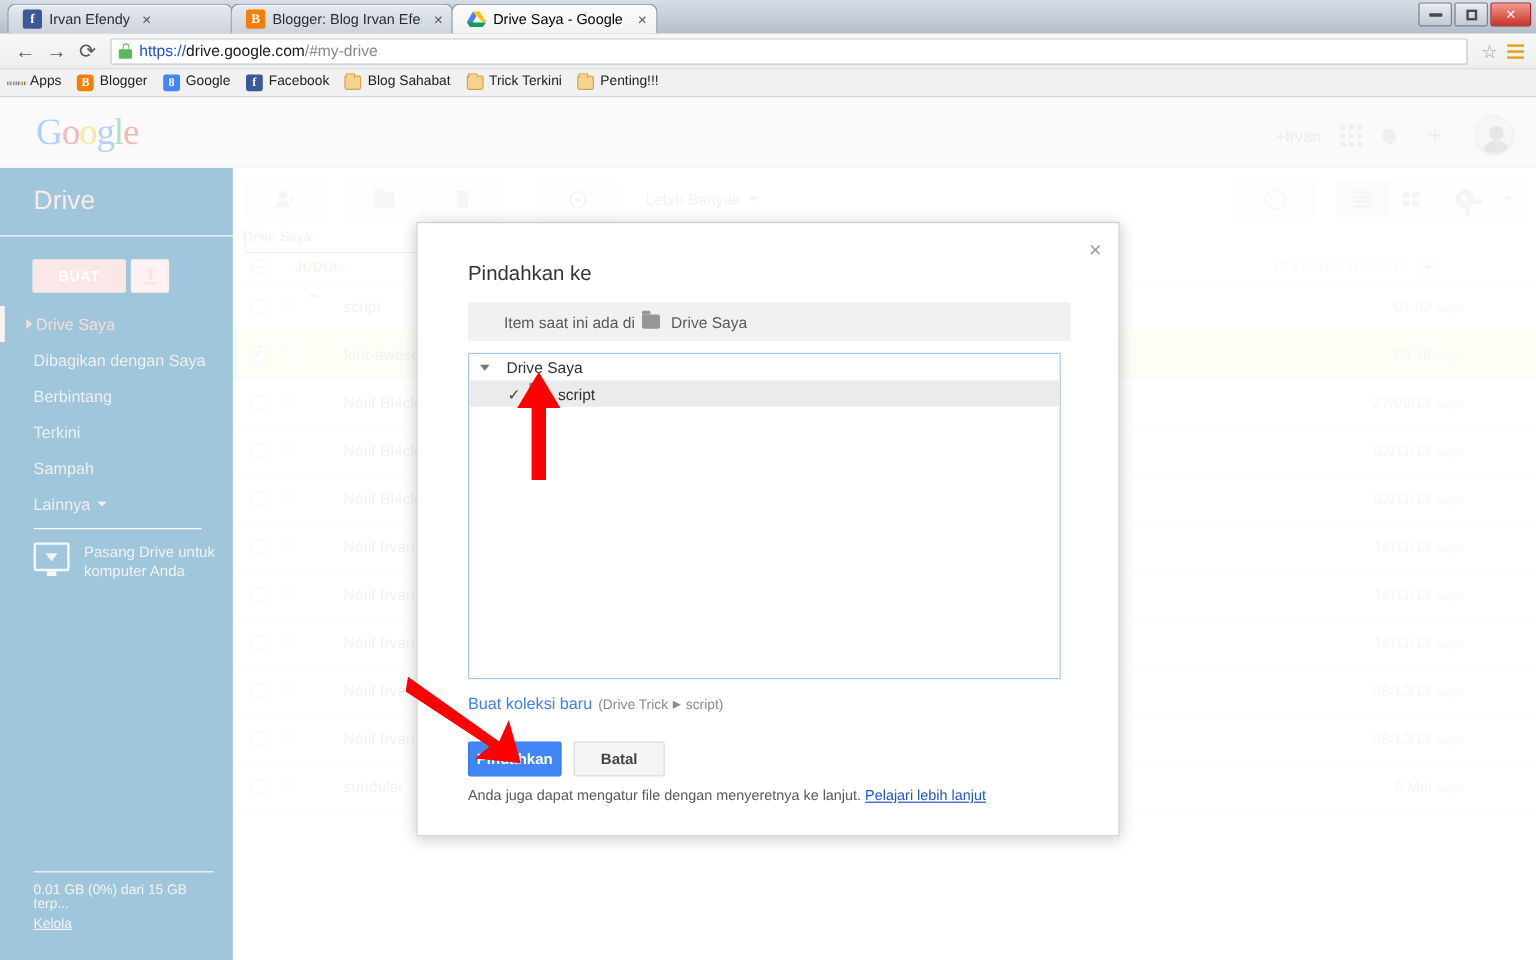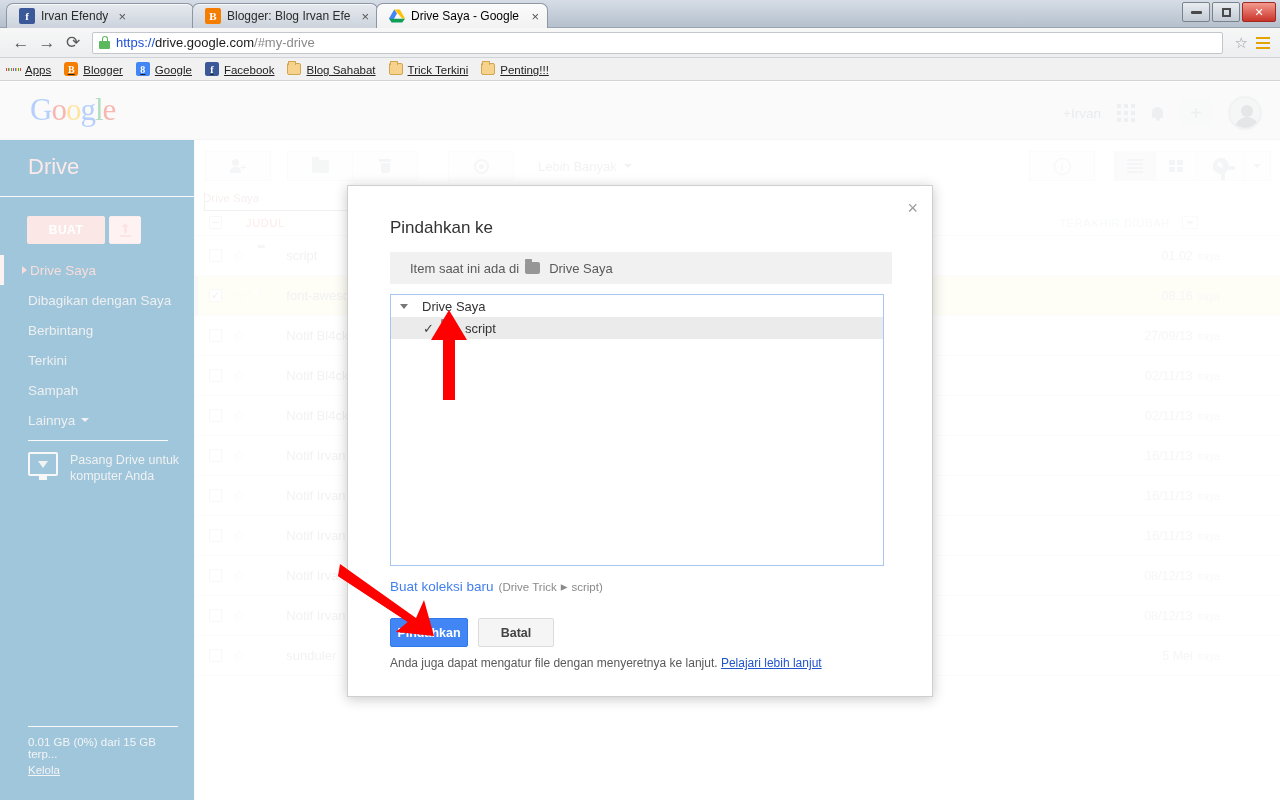--- a/index.html
+++ b/index.html
@@ -75,21 +75,21 @@
   .star-ico { color:#9aa0a6; font-size:15px; padding: 0 6px; }
   .menu-ico { width:18px; display:flex; flex-direction:column; gap:3px; align-items:center; }
   .menu-ico i { display:block; width:14px; height:2px; background:#e3a300; }
 
   
   .bookmarks {
     position: absolute; top: 58px; left: 0; width: 1280px; height: 23px;
     background: #f1f1f1; border-bottom: 1px solid #d4d4d4;
     display: flex; align-items: center; padding: 0 6px; font-size: 11.5px; color: #222;
   }
-  .bm { display:flex; align-items:flex-end; margin-right: 13px; white-space: nowrap; text-decoration: underline; }
+  .bm { display:flex; align-items:flex-start; margin-right: 13px; white-space: nowrap; }
   .bm .bico { width: 14px; height: 14px; margin-right: 5px; flex:0 0 14px;
      display:flex; align-items:center; justify-content:center; font-size:10px; color:#fff; font-weight:bold;
      font-family:"Liberation Serif", serif; }
   .ico-apps { display:grid; grid-template-columns: repeat(3,3px); grid-template-rows: repeat(3,3px); gap:1.5px; }
   .ico-apps span { width:3px; height:3px; display:block; }
   .ico-folder { width:15px; height:12px; background:#f6d28c; border:1px solid #d0a64f; border-radius:1px 2px 2px 2px; position:relative; }
   .ico-folder:before { content:""; position:absolute; top:-3px; left:0; width:6px; height:3px; background:#f6d28c; border:1px solid #d0a64f; border-bottom:none; border-radius:1px 1px 0 0;}
 
   
   .page { position: absolute; top: 82px; left: 0; width: 1280px; height: 718px; background: #fff; }
@@ -219,21 +219,21 @@
   .fdate { position:absolute; right:60px; font-size:12.5px; color:#e4e6e8; }
   .fdate .who { font-size:10.5px; color:#ececec; margin-left:5px; }
 
   
   .overlay { position:absolute; left:0; top:0; width:1280px; height:718px; background:rgba(255,255,255,.62); }
   .modal { position:absolute; left:347px; top:103px; width:586px; height:512px; background:#fff;
            border:1px solid #cfcfcf; box-shadow:0 2px 12px rgba(0,0,0,.22); }
   .modal-close { position:absolute; right:14px; top:13px; color:#9b9b9b; font-size:18px; line-height:18px; }
   .modal-title { position:absolute; left:42px; top:32px; font-size:17px; color:#333; }
   .modal-loc { position:absolute; left:42px; top:66px; width:502px; height:32px; background:#f1f1f1;
-               display:flex; align-items:center; padding-left:20px; font-size:13px; color:#5a5a5a; }
+               display:flex; align-items:center; padding-left:30px; font-size:13px; color:#5a5a5a; }
   .modal-loc .mf { width:15px;height:12px;background:#969696;margin:0 9px 0 6px;border-radius:1px 2px 2px 2px;position:relative;}
   .modal-loc .mf:before{content:"";position:absolute;top:-3px;left:0;width:7px;height:3px;background:#969696;border-radius:1px 1px 0 0;}
   .tree { position:absolute; left:42px; top:108px; width:494px; height:272px; border:1px solid #a8c7f0; background:#fff; }
   .tree-row { height:22px; display:flex; align-items:center; font-size:13px; color:#333; }
   .tree-row.selected { background:#ebebeb; }
   .tree-tri { margin-left:9px; width:0;height:0; border-left:4.5px solid transparent;border-right:4.5px solid transparent;
               border-top:5px solid #777; }
   .tree-row .rootlbl { margin-left:14px; }
   .tree-check { margin-left:32px; color:#444; font-size:13px; }
   .tree-fold { width:15px; height:12px; background:#8e8e8e; margin-left:7px; border-radius:1px 2px 2px 2px; position:relative; }

